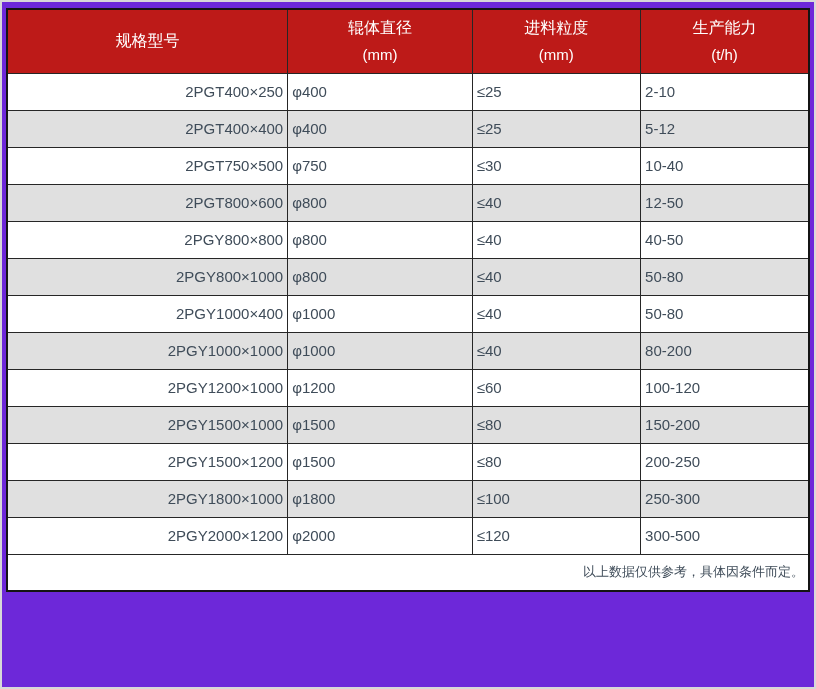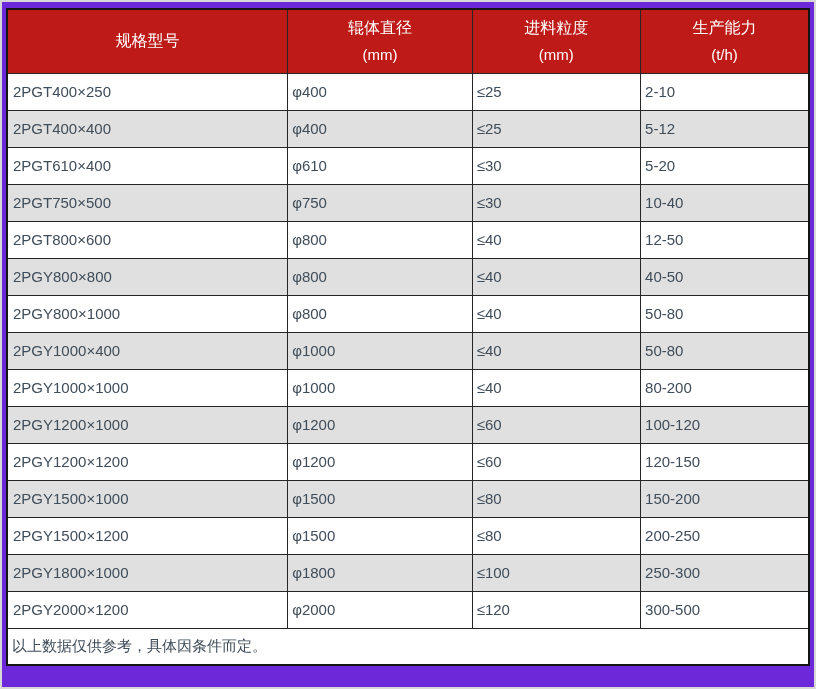--- a/index.html
+++ b/index.html
@@ -54,31 +54,31 @@
   }
   .spec-table tbody td {
     height: 37px;
     font-size: 15px;
     color: #3f4c59;
     vertical-align: middle;
     background: #ffffff;
     padding: 2px 4px;
   }
   .spec-table tbody td:first-child {
-    text-align: left;
+    text-align: right;
     padding-left: 5px;
   }
   .spec-table tbody tr:nth-child(even) td {
     background: #e0e0e0;
   }
   .spec-table tfoot td {
     height: 37px;
-    font-size: 15px;
+    font-size: 13px;
     color: #3f4c59;
-    text-align: left;
+    text-align: right;
     vertical-align: middle;
     background: #ffffff;
     padding: 2px 4px;
   }
 </style>
 </head>
 <body>
 
 <div class="frame">
   <table class="spec-table">
@@ -115,26 +115,20 @@
           <td>≤25</td>
           <td>2-10</td>
         </tr>
         <tr>
           <td>2PGT400×400</td>
           <td>φ400</td>
           <td>≤25</td>
           <td>5-12</td>
         </tr>
         <tr>
-          <td>2PGT610×400</td>
-          <td>φ610</td>
-          <td>≤30</td>
-          <td>5-20</td>
-        </tr>
-        <tr>
           <td>2PGT750×500</td>
           <td>φ750</td>
           <td>≤30</td>
           <td>10-40</td>
         </tr>
         <tr>
           <td>2PGT800×600</td>
           <td>φ800</td>
           <td>≤40</td>
           <td>12-50</td>
@@ -163,26 +157,20 @@
           <td>≤40</td>
           <td>80-200</td>
         </tr>
         <tr>
           <td>2PGY1200×1000</td>
           <td>φ1200</td>
           <td>≤60</td>
           <td>100-120</td>
         </tr>
         <tr>
-          <td>2PGY1200×1200</td>
-          <td>φ1200</td>
-          <td>≤60</td>
-          <td>120-150</td>
-        </tr>
-        <tr>
           <td>2PGY1500×1000</td>
           <td>φ1500</td>
           <td>≤80</td>
           <td>150-200</td>
         </tr>
         <tr>
           <td>2PGY1500×1200</td>
           <td>φ1500</td>
           <td>≤80</td>
           <td>200-250</td>

